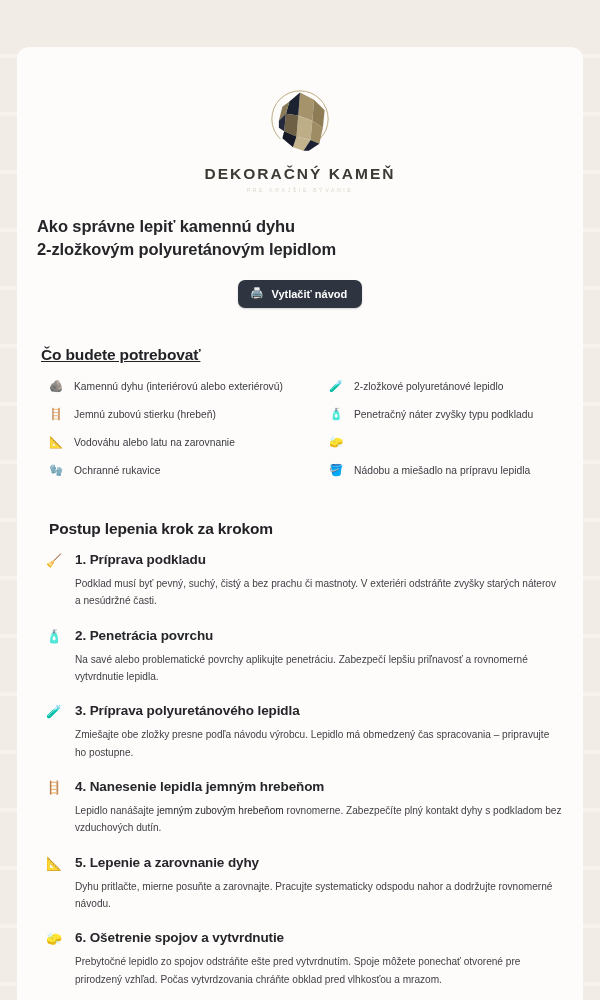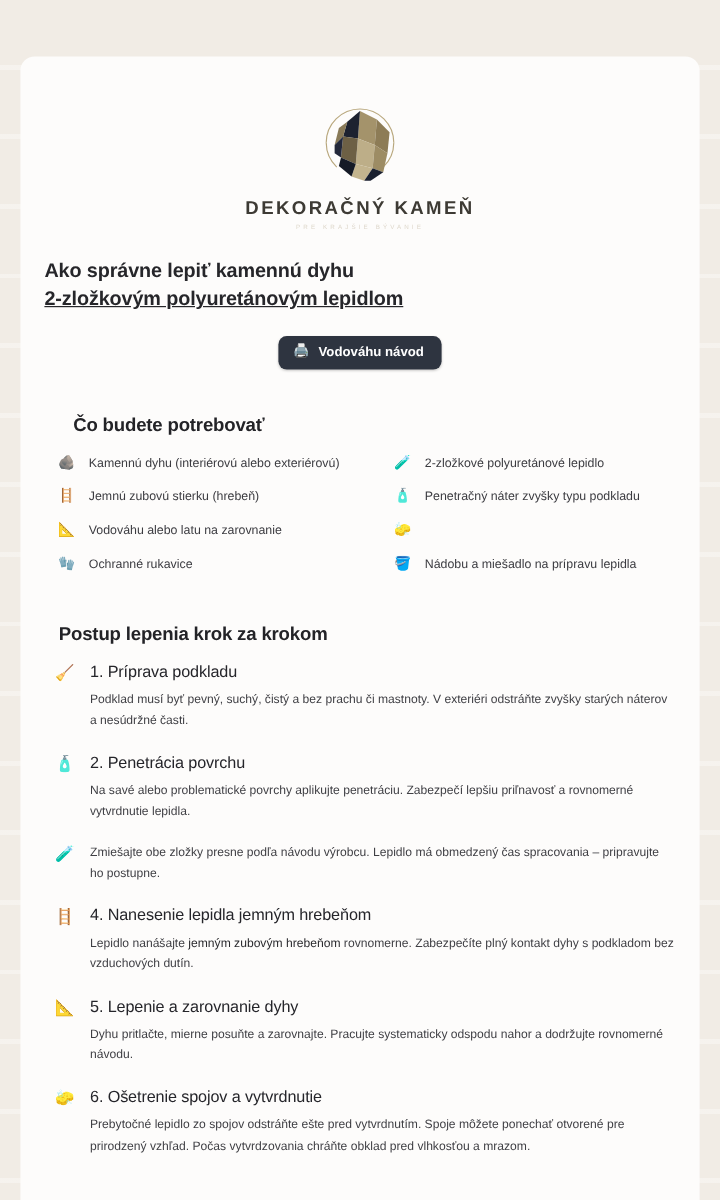--- a/index.html
+++ b/index.html
@@ -83,21 +83,21 @@
   
   .doc-title {
     margin-top: 22px;
     text-align: left;
     font-size: 16.5px;
     font-weight: 700;
     line-height: 1.42;
     color: #26262a;
     letter-spacing: -0.1px;
   }
-  .doc-title .l2 { display: block; text-decoration: underline; }
+  .doc-title .l2 { display: block; }
 
   
   .print-row {
     margin-top: 18px;
     display: flex;
     justify-content: center;
   }
   .print-btn {
     display: inline-flex;
     align-items: center;
@@ -119,21 +119,21 @@
     filter: saturate(1.2);
   }
 
   
   .sec-h {
     font-size: 15.5px;
     font-weight: 700;
     color: #232327;
     letter-spacing: -0.15px;
   }
-  .sec-needs { margin-top: 38px; margin-left: 24px; }
+  .sec-needs { margin-top: 38px; margin-left: 4px; text-decoration: underline; }
   .sec-steps { margin-top: 30px; margin-left: 12px; }
 
   
   .needs-grid {
     margin-top: 14px;
     margin-left: 12px;
     display: grid;
     grid-template-columns: 280px 1fr;
     column-gap: 0px;
     row-gap: 0px;
@@ -169,21 +169,21 @@
     position: absolute;
     left: 8px;
     top: 1px;
     font-size: 13px;
     line-height: 17px;
     width: 18px;
     text-align: center;
   }
   .step-title {
     font-size: 13.5px;
-    font-weight: 400;
+    font-weight: 700;
     color: #25252a;
     line-height: 17px;
     letter-spacing: -0.1px;
   }
   .step-body {
     margin-top: 7px;
     font-size: 10.1px;
     line-height: 1.72;
     color: #3f3f44;
     max-width: 500px;
@@ -220,21 +220,21 @@
     </div>
 
     <h1 class="doc-title">
       <span>Ako správne lepiť kamennú dyhu</span>
       <span class="l2">2-zložkovým polyuretánovým lepidlom</span>
     </h1>
 
     <div class="print-row">
       <button class="print-btn">
         <span class="pico">🖨️</span>
-        <span>Vodováhu návod</span>
+        <span>Vytlačiť návod</span>
       </button>
     </div>
 
     <h2 class="sec-h sec-needs">Čo budete potrebovať</h2>
     <div class="needs-grid">
         <div class="need-item">
           <span class="need-ico">🪨</span>
           <span class="need-txt">Kamennú dyhu (interiérovú alebo exteriérovú)</span>
         </div>
         <div class="need-item">
@@ -273,20 +273,21 @@
           <div class="step-title">1. Príprava podkladu</div>
           <div class="step-body">Podklad musí byť pevný, suchý, čistý a bez prachu či mastnoty. V exteriéri odstráňte zvyšky starých náterov a nesúdržné časti.</div>
         </div>
         <div class="step">
           <span class="step-ico">🧴</span>
           <div class="step-title">2. Penetrácia povrchu</div>
           <div class="step-body">Na savé alebo problematické povrchy aplikujte penetráciu. Zabezpečí lepšiu priľnavosť a rovnomerné vytvrdnutie lepidla.</div>
         </div>
         <div class="step">
           <span class="step-ico">🧪</span>
+          <div class="step-title">3. Príprava polyuretánového lepidla</div>
           <div class="step-body">Zmiešajte obe zložky presne podľa návodu výrobcu. Lepidlo má obmedzený čas spracovania – pripravujte ho postupne.</div>
         </div>
         <div class="step">
           <span class="step-ico">🪜</span>
           <div class="step-title">4. Nanesenie lepidla jemným hrebeňom</div>
           <div class="step-body"><span>Lepidlo nanášajte </span><b>jemným zubovým hrebeňom</b><span> rovnomerne. Zabezpečíte plný kontakt dyhy s podkladom bez vzduchových dutín.</span></div>
         </div>
         <div class="step">
           <span class="step-ico">📐</span>
           <div class="step-title">5. Lepenie a zarovnanie dyhy</div>

